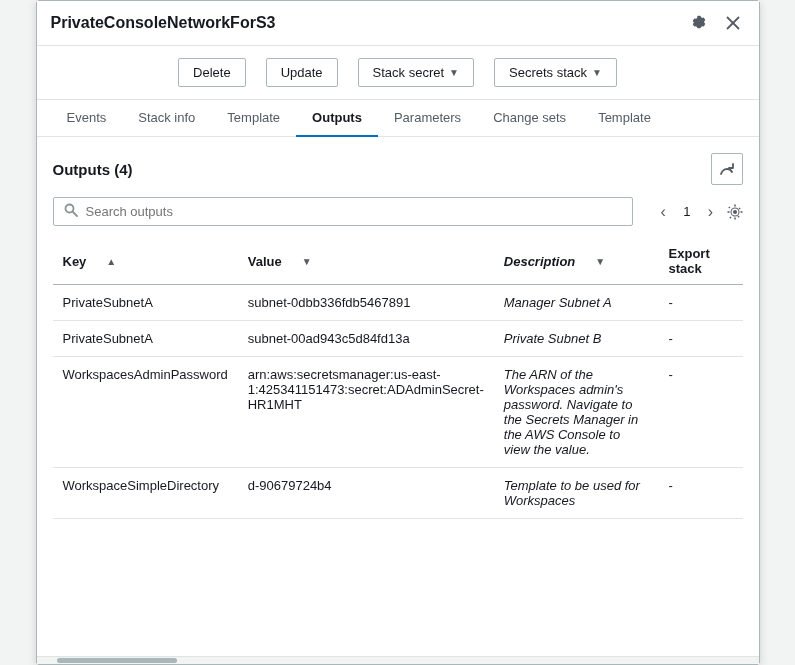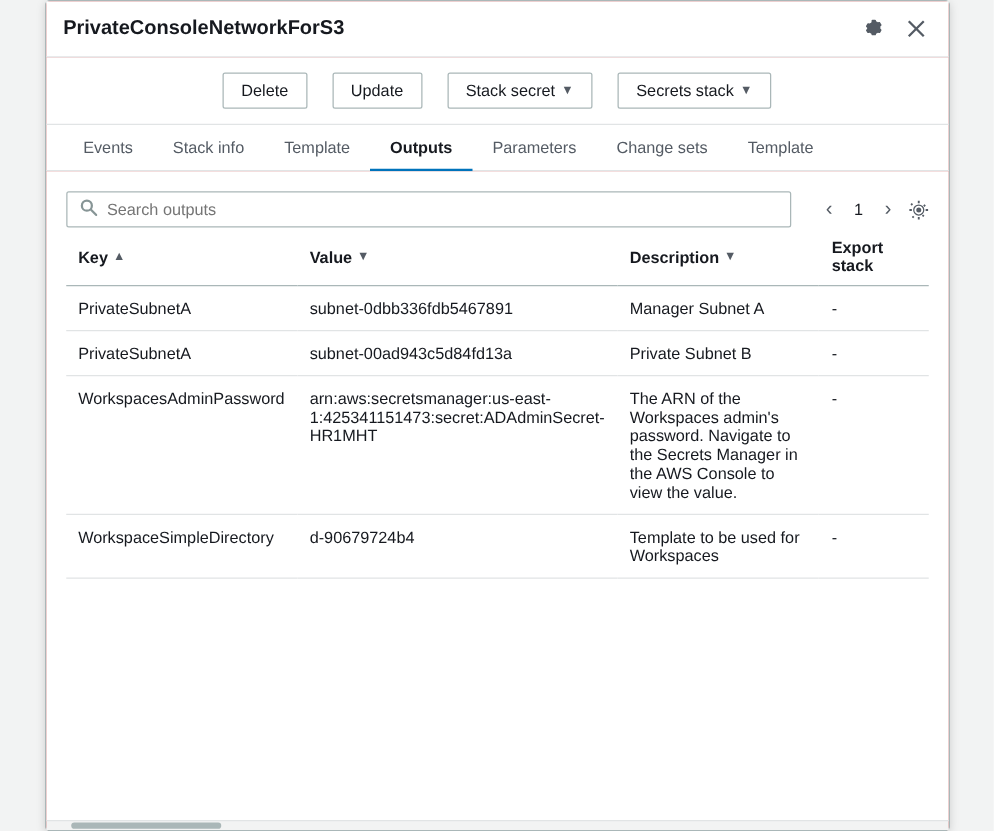--- a/index.html
+++ b/index.html
@@ -127,20 +127,21 @@
       align-items: center;
       justify-content: center;
       font-size: 14px;
       color: #545b64;
     }
 
     .search-bar {
       display: flex;
       align-items: center;
       justify-content: space-between;
+      margin-bottom: 12px;
     }
     .search-input-wrap {
       display: flex;
       align-items: center;
       border: 1px solid #aab7b8;
       border-radius: 2px;
       padding: 5px 10px;
       flex: 1;
       max-width: 580px;
       background: #fff;
@@ -202,37 +203,37 @@
     thead th {
       text-align: left;
       padding: 8px 10px;
       font-weight: 600;
       color: #16191f;
       background: #fff;
     }
     .th-inner {
       display: flex;
       align-items: center;
-      gap: 4px;
+      gap: 20px;
     }
     .sort-icon {
       font-size: 10px;
       color: #545b64;
     }
     tbody tr {
       border-bottom: 1px solid #e1e4e5;
     }
     tbody td {
       padding: 10px 10px;
       color: #16191f;
       vertical-align: top;
     }
     .col-key { width: 20%; }
     .col-value { width: 27%; }
-    .col-desc { width: 35%; }
+    .col-desc { width: 35%; font-style: italic; }
     .col-export { width: 18%; }
 
     .scrollbar-row {
       height: 8px;
       background: #f2f3f3;
       border-top: 1px solid #e1e4e5;
       position: relative;
     }
     .scrollbar-thumb {
       position: absolute;
@@ -285,20 +286,31 @@
     <div class="tab">Stack info</div>
     <div class="tab">Template</div>
     <div class="tab active">Outputs</div>
     <div class="tab">Parameters</div>
     <div class="tab">Change sets</div>
     <div class="tab">Template</div>
   </div>
 
   <div class="content">
 
+    <div class="outputs-header">
+      <span class="outputs-title">
+        <span>Outputs</span>&nbsp;<span>(4)</span>
+      </span>
+      <button class="refresh-btn">
+        <svg width="14" height="14" viewBox="0 0 14 14" fill="none" stroke="currentColor" stroke-width="1.8">
+          <path d="M13 2v4H9" stroke-linecap="round" stroke-linejoin="round"></path>
+          <path d="M1 12s1.5-5 6-5c2.5 0 4.3 1.5 5 3" stroke-linecap="round" stroke-linejoin="round"></path>
+        </svg>
+      </button>
+    </div>
 
     <div class="search-bar">
       <div class="search-input-wrap">
         <span class="search-icon">
           <svg width="14" height="14" viewBox="0 0 14 14" fill="none" stroke="#879596" stroke-width="1.8">
             <circle cx="5.5" cy="5.5" r="4"></circle>
             <line x1="9" y1="9" x2="13" y2="13" stroke-linecap="round"></line>
           </svg>
         </span>
         <input type="text" placeholder="Search outputs" style="">

